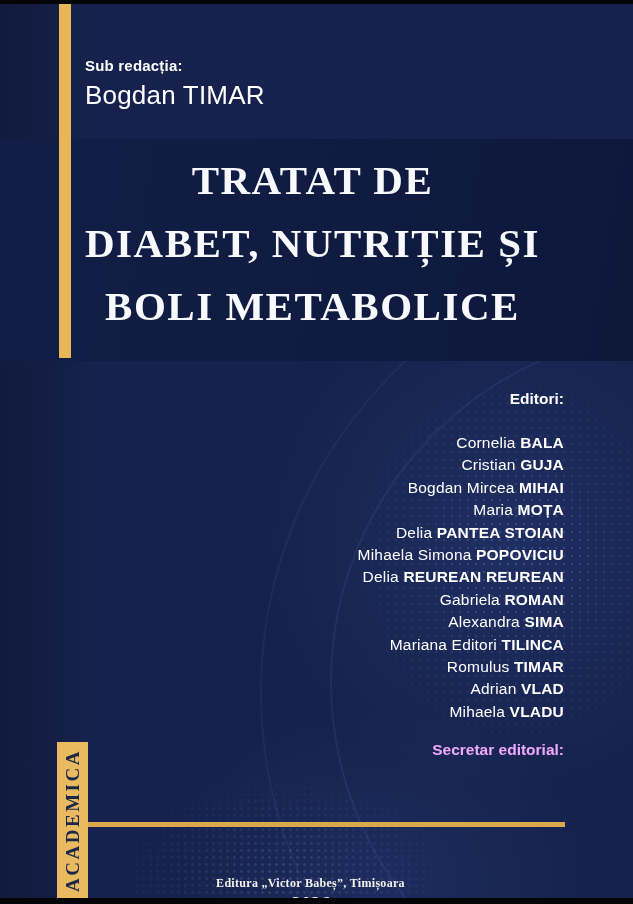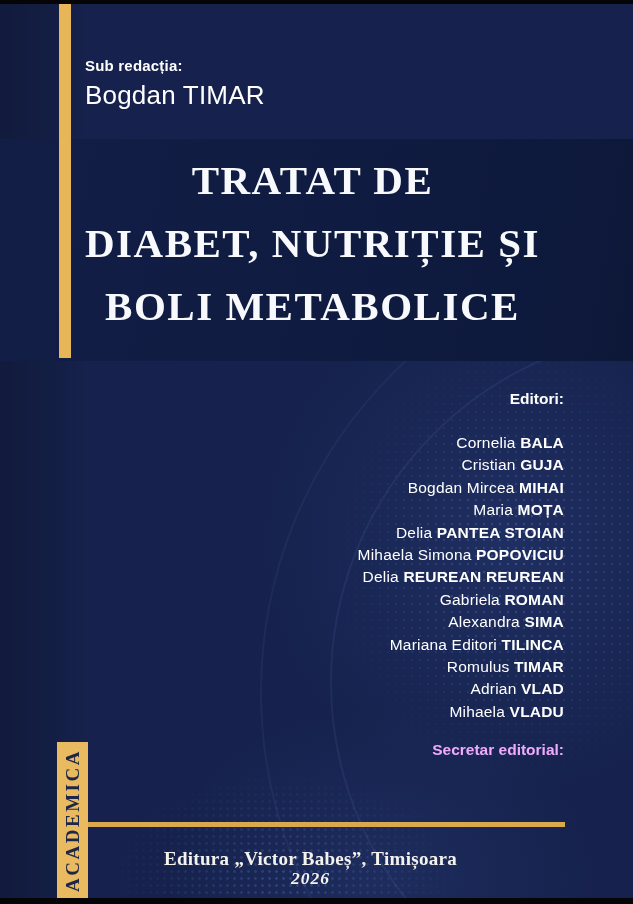--- a/index.html
+++ b/index.html
@@ -55,21 +55,21 @@
   .divider-line{position:absolute;left:88px;top:822px;width:477px;height:5px;background:#d9a94c;}
 
   .spine-label{position:absolute;left:57px;top:742px;width:31px;height:157px;background:#e9ba5f;}
   .spine-label .txt{position:absolute;left:-63px;top:63px;width:157px;height:31px;
     transform:rotate(-90deg);text-align:center;line-height:31px;
     font-family:"Liberation Serif",serif;font-weight:bold;font-size:19px;
     letter-spacing:2.5px;color:#1c2748;}
 
   .imprint{position:absolute;left:88px;top:849px;width:445px;text-align:center;color:#f4f2ec;
     font-family:"Liberation Serif",serif;font-weight:bold;}
-  .imprint .publisher{font-size:19px;line-height:20px;letter-spacing:.3px;}
+  .imprint .publisher{font-size:12px;line-height:20px;letter-spacing:.3px;margin-top:24px;}
   .imprint .year{font-size:17.5px;line-height:19px;letter-spacing:1px;font-style:italic;}
 </style>
 </head>
 <body>
 
 <div class="stage">
   <div class="shade-main"></div>
   <div class="swoosh"></div>
   <div class="swoosh2"></div>
   <div class="dots"></div>

